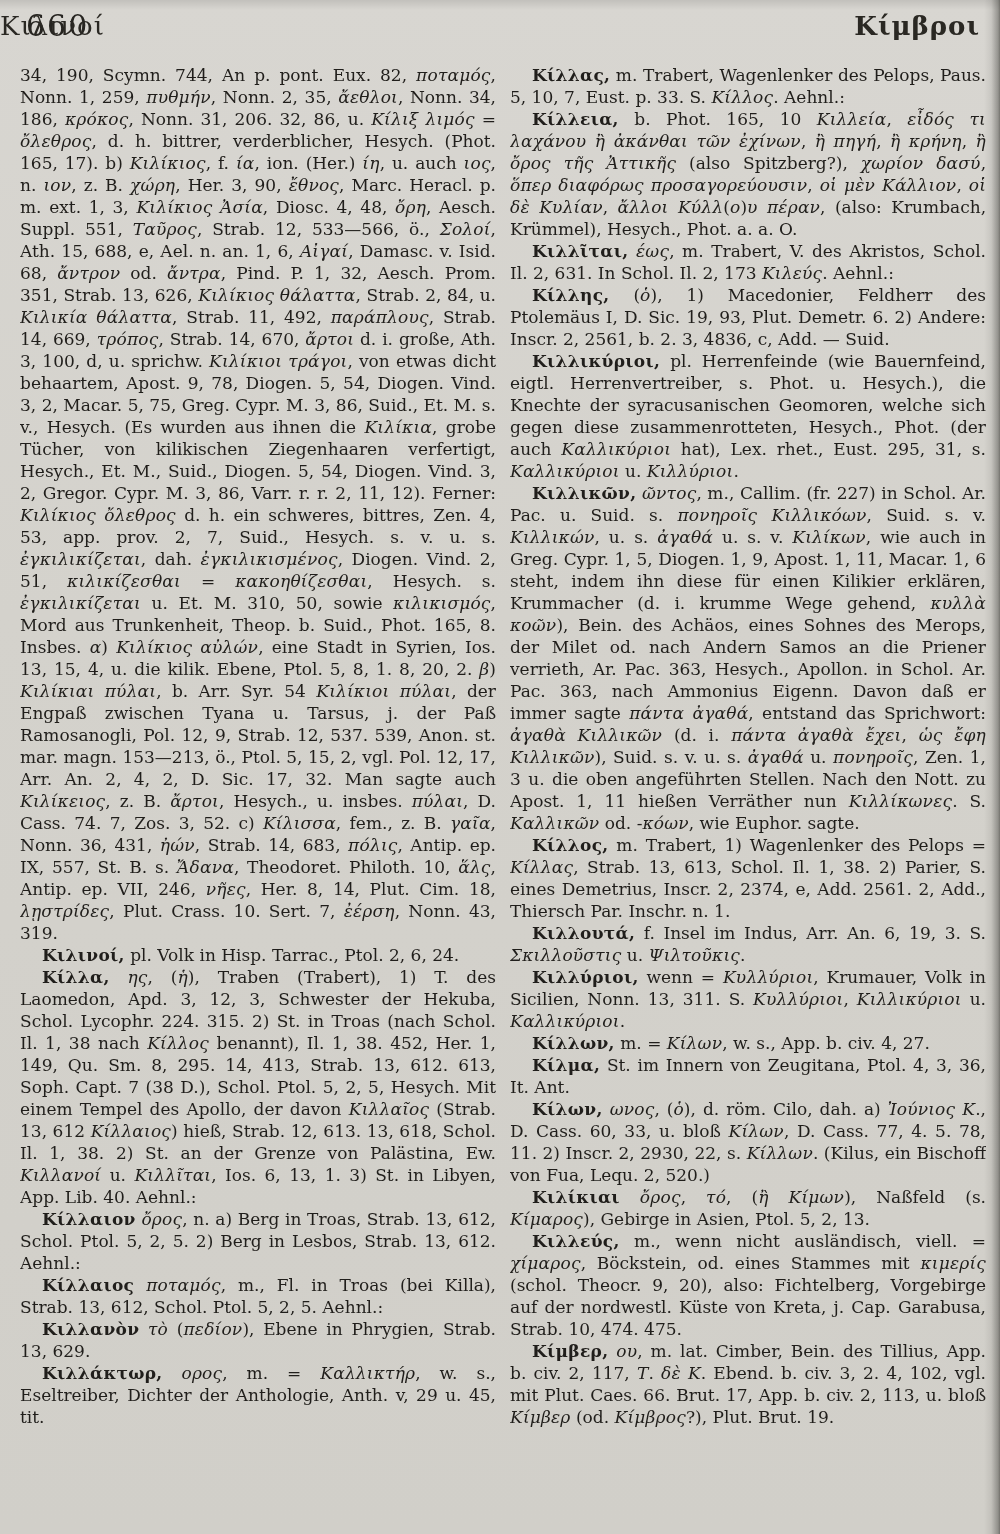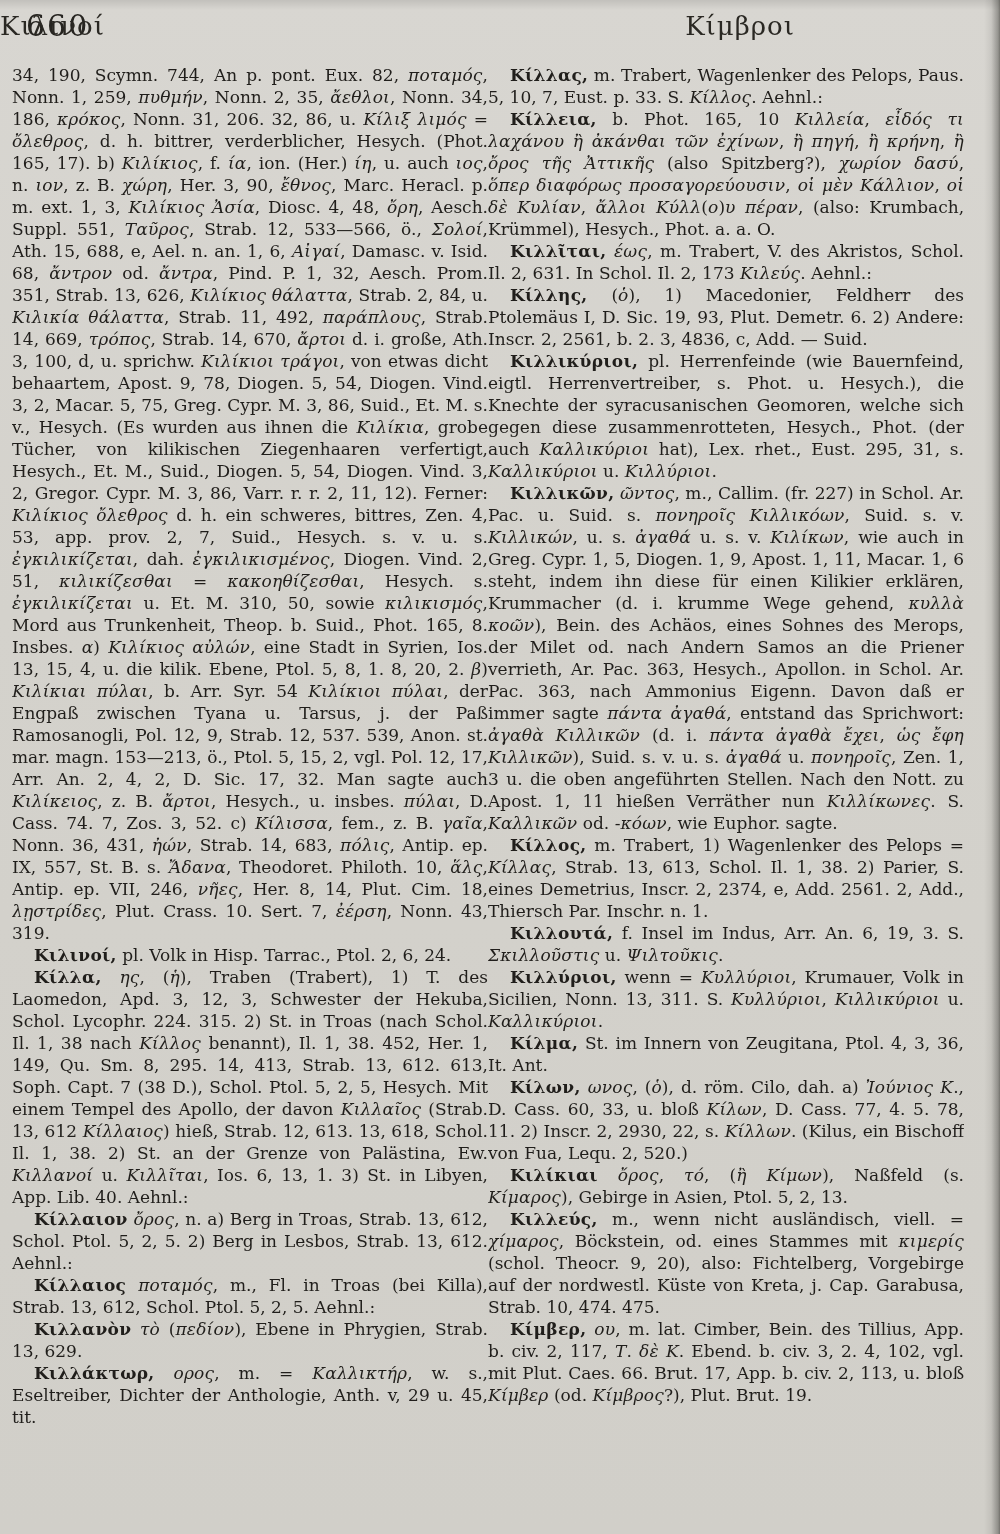--- a/index.html
+++ b/index.html
@@ -25,26 +25,26 @@
   .page-header{position:relative;height:64px;padding-left:19px;}
   .page-number{
     position:absolute;left:26px;top:8px;
     font-size:30px;letter-spacing:2px;color:#262420;
   }
   .running-head{
     position:absolute;top:11px;
     font-size:26px;letter-spacing:1px;color:#2a2823;
   }
   .running-head.left{left:0;width:500px;}
-  .running-head.right{left:500px;width:480px;text-align:center;}
+  .running-head.right{left:500px;width:480px;text-align:right;font-weight:bold;}
   .columns{
     position:absolute;top:64px;left:0;right:0;bottom:0;
     display:flex;
-    padding:0 14px 0 12px;
-    gap:0;
+    padding:0 14px 0 20px;
+    gap:14px;
   }
   .column{
     width:476px;
     font-size:17px;line-height:22px;
     text-align:justify;
     overflow:hidden;
   }
   .column p{margin:0;text-indent:22px;}
   .column p.cont{text-indent:0;}
   .hw{font-weight:bold;letter-spacing:0.3px;}
@@ -72,20 +72,21 @@
     <div class="column">
         <p class="entry"><b class="hw">Κίλλας,</b> m. Trabert, Wagenlenker des Pelops, Paus. 5, 10, 7, Eust. p. 33. S. <i>Κίλλος</i>. Aehnl.:</p>
         <p class="entry"><b class="hw">Κίλλεια,</b> b. Phot. 165, 10 <i>Κιλλεία</i>, <i>εἶδός</i> <i>τι</i> <i>λαχάνου</i> <i>ἢ</i> <i>ἀκάνθαι</i> <i>τῶν</i> <i>ἐχίνων</i>, <i>ἢ</i> <i>πηγή</i>, <i>ἢ</i> <i>κρήνη</i>, <i>ἢ</i> <i>ὄρος</i> <i>τῆς</i> <i>Ἀττικῆς</i> (also Spitzberg?), <i>χωρίον</i> <i>δασύ</i>, <i>ὅπερ</i> <i>διαφόρως</i> <i>προσαγορεύουσιν</i>, <i>οἱ</i> <i>μὲν</i> <i>Κάλλιον</i>, <i>οἱ</i> <i>δὲ</i> <i>Κυλίαν</i>, <i>ἄλλοι</i> <i>Κύλλ</i>(<i>ο</i>)<i>υ</i> <i>πέραν</i>, (also: Krumbach, Krümmel), Hesych., Phot. a. a. O.</p>
         <p class="entry"><b class="hw">Κιλλῖται,</b> <i>έως</i>, m. Trabert, V. des Akristos, Schol. Il. 2, 631. In Schol. Il. 2, 173 <i>Κιλεύς</i>. Aehnl.:</p>
         <p class="entry"><b class="hw">Κίλλης,</b> (<i>ὁ</i>), 1) Macedonier, Feldherr des Ptolemäus I, D. Sic. 19, 93, Plut. Demetr. 6. 2) Andere: Inscr. 2, 2561, b. 2. 3, 4836, c, Add. — Suid.</p>
         <p class="entry"><b class="hw">Κιλλικύριοι,</b> pl. Herrenfeinde (wie Bauernfeind, eigtl. Herrenvertreiber, s. Phot. u. Hesych.), die Knechte der syracusanischen Geomoren, welche sich gegen diese zusammenrotteten, Hesych., Phot. (der auch <i>Καλλικύριοι</i> hat), Lex. rhet., Eust. 295, 31, s. <i>Καλλικύριοι</i> u. <i>Κιλλύριοι</i>.</p>
         <p class="entry"><b class="hw">Κιλλικῶν,</b> <i>ῶντος</i>, m., Callim. (fr. 227) in Schol. Ar. Pac. u. Suid. s. <i>πονηροῖς</i> <i>Κιλλικόων</i>, Suid. s. v. <i>Κιλλικών</i>, u. s. <i>ἀγαθά</i> u. s. v. <i>Κιλίκων</i>, wie auch in Greg. Cypr. 1, 5, Diogen. 1, 9, Apost. 1, 11, Macar. 1, 6 steht, indem ihn diese für einen Kilikier erklären, Krummacher (d. i. krumme Wege gehend, <i>κυλλὰ</i> <i>κοῶν</i>), Bein. des Achäos, eines Sohnes des Merops, der Milet od. nach Andern Samos an die Priener verrieth, Ar. Pac. 363, Hesych., Apollon. in Schol. Ar. Pac. 363, nach Ammonius Eigenn. Davon daß er immer sagte <i>πάντα</i> <i>ἀγαθά</i>, entstand das Sprichwort: <i>ἀγαθὰ</i> <i>Κιλλικῶν</i> (d. i. <i>πάντα</i> <i>ἀγαθὰ</i> <i>ἔχει</i>, <i>ὡς</i> <i>ἔφη</i> <i>Κιλλικῶν</i>), Suid. s. v. u. s. <i>ἀγαθά</i> u. <i>πονηροῖς</i>, Zen. 1, 3 u. die oben angeführten Stellen. Nach den Nott. zu Apost. 1, 11 hießen Verräther nun <i>Κιλλίκωνες</i>. S. <i>Καλλικῶν</i> od. -<i>κόων</i>, wie Euphor. sagte.</p>
         <p class="entry"><b class="hw">Κίλλος,</b> m. Trabert, 1) Wagenlenker des Pelops = <i>Κίλλας</i>, Strab. 13, 613, Schol. Il. 1, 38. 2) Parier, S. eines Demetrius, Inscr. 2, 2374, e, Add. 2561. 2, Add., Thiersch Par. Inschr. n. 1.</p>
         <p class="entry"><b class="hw">Κιλλουτά,</b> f. Insel im Indus, Arr. An. 6, 19, 3. S. <i>Σκιλλοῦστις</i> u. <i>Ψιλτοῦκις</i>.</p>
         <p class="entry"><b class="hw">Κιλλύριοι,</b> wenn = <i>Κυλλύριοι</i>, Krumauer, Volk in Sicilien, Nonn. 13, 311. S. <i>Κυλλύριοι</i>, <i>Κιλλικύριοι</i> u. <i>Καλλικύριοι</i>.</p>
+        <p class="entry"><b class="hw">Κίλλων,</b> m. = <i>Κίλων</i>, w. s., App. b. civ. 4, 27.</p>
         <p class="entry"><b class="hw">Κίλμα,</b> St. im Innern von Zeugitana, Ptol. 4, 3, 36, It. Ant.</p>
         <p class="entry"><b class="hw">Κίλων,</b> <i>ωνος</i>, (<i>ὁ</i>), d. röm. Cilo, dah. a) <i>Ἰούνιος</i> <i>Κ</i>., D. Cass. 60, 33, u. bloß <i>Κίλων</i>, D. Cass. 77, 4. 5. 78, 11. 2) Inscr. 2, 2930, 22, s. <i>Κίλλων</i>. (Kilus, ein Bischoff von Fua, Lequ. 2, 520.)</p>
         <p class="entry"><b class="hw">Κιλίκιαι</b> <i>ὄρος</i>, <i>τό</i>, (<i>ἢ</i> <i>Κίμων</i>), Naßfeld (s. <i>Κίμαρος</i>), Gebirge in Asien, Ptol. 5, 2, 13.</p>
         <p class="entry"><b class="hw">Κιλλεύς,</b> m., wenn nicht ausländisch, viell. = <i>χίμαρος</i>, Böckstein, od. eines Stammes mit <i>κιμερίς</i> (schol. Theocr. 9, 20), also: Fichtelberg, Vorgebirge auf der nordwestl. Küste von Kreta, j. Cap. Garabusa, Strab. 10, 474. 475.</p>
         <p class="entry"><b class="hw">Κίμβερ,</b> <i>ου</i>, m. lat. Cimber, Bein. des Tillius, App. b. civ. 2, 117, <i>Τ</i>. <i>δὲ</i> <i>Κ</i>. Ebend. b. civ. 3, 2. 4, 102, vgl. mit Plut. Caes. 66. Brut. 17, App. b. civ. 2, 113, u. bloß <i>Κίμβερ</i> (od. <i>Κίμβρος</i>?), Plut. Brut. 19.</p>
       </div>
   </div>
 </div>
 
 </body></html>

